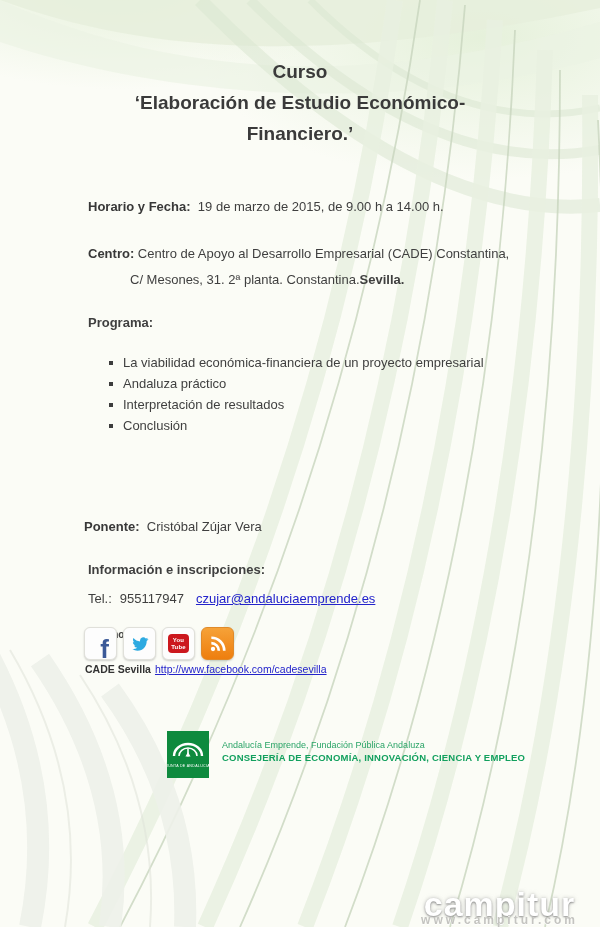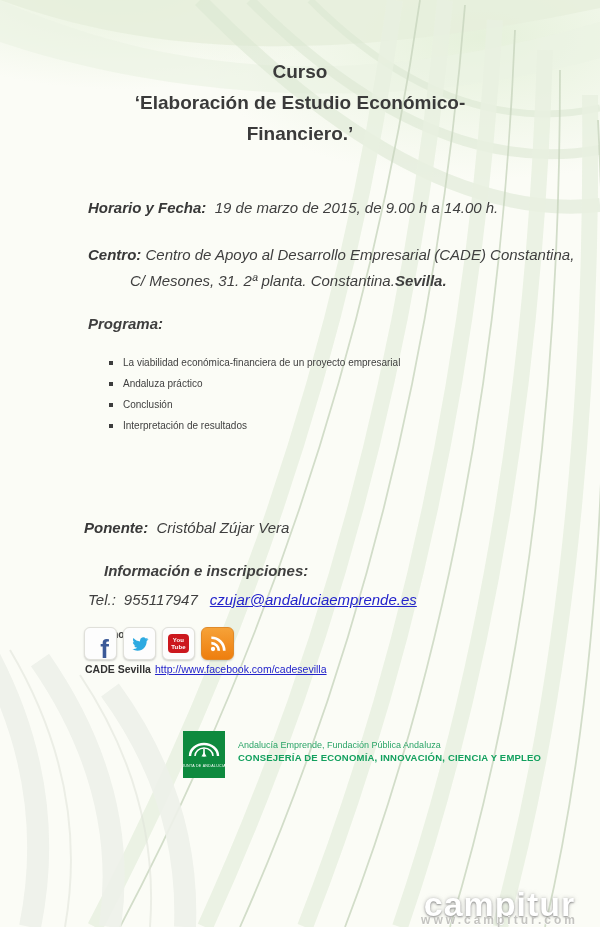--- a/index.html
+++ b/index.html
@@ -18,38 +18,38 @@
       #fbfcf6;
   }
   .bg-swirl{position:absolute;left:0;top:0;z-index:0;}
   .content{position:absolute;left:0;top:0;width:584px;height:927px;z-index:1;}
 
   .abs{position:absolute;}
   .title-block{
     top:56px;left:0;width:600px;text-align:center;
     font-size:19px;line-height:31px;font-weight:bold;color:#3a3a3a;
   }
-  .body-line{font-size:15px;color:#3f3f3f;font-style:italic;}
+  .body-line{font-size:13px;color:#3f3f3f;}
   b.lbl{color:#383838;}
   .schedule{top:199px;left:88px;}
   .location1{top:246px;left:88px;}
   .location2{top:272px;left:130px;}
   .program-label{top:315px;left:88px;font-weight:bold;}
   ul.program-list{
     top:356px;left:106px;margin:0;padding:0;list-style:none;width:440px;
   }
   ul.program-list li{
-    position:relative;padding-left:17px;font-size:10px;line-height:14px;
+    position:relative;padding-left:17px;font-size:13px;line-height:14px;
     margin-bottom:7px;color:#3f3f3f;
   }
   ul.program-list li::before{
     content:"";position:absolute;left:3px;top:5px;width:4px;height:4px;background:#3c3c3c;
   }
   .speaker{top:519px;left:84px;}
-  .info-label{top:562px;left:104px;font-weight:bold;}
+  .info-label{top:562px;left:88px;font-weight:bold;}
   .tel-line{top:591px;left:88px;}
   .tel-line .phone{margin-left:8px;}
   a.email-link{color:#2323cb;text-decoration:underline;margin-left:12px;cursor:pointer;}
   .follow-label{top:613px;left:85px;font-size:10px;font-weight:bold;color:#404040;margin-top:16px;}
   .icon-row{top:627px;left:84px;display:flex;gap:6px;}
   .tile{
     width:31px;height:31px;border-radius:6px;background:#fdfdfd;
     border:1px solid #e0e0da;box-shadow:0 1px 2px rgba(0,0,0,.18);
     display:flex;align-items:center;justify-content:center;overflow:hidden;cursor:pointer;
   }
@@ -59,21 +59,21 @@
     margin-top:10px;margin-left:8px;line-height:20px;
   }
   .yt-badge{
     background:#cc181e;border-radius:4px;width:21px;height:19px;
     display:flex;flex-direction:column;align-items:center;justify-content:center;
   }
   .yt-badge span{color:#fff;font-size:6px;font-weight:bold;line-height:7px;letter-spacing:.2px;}
   .cade-line{top:663px;left:85px;font-size:10.5px;font-weight:bold;color:#333;}
   a.cade-link{color:#2323cb;text-decoration:underline;font-weight:normal;margin-left:4px;cursor:pointer;}
 
-  .footer-brand{top:731px;left:183px;display:flex;align-items:flex-start;gap:13px;}
+  .footer-brand{top:731px;left:167px;display:flex;align-items:flex-start;gap:13px;}
   .junta-logo{width:42px;height:47px;display:block;}
   .org-lines{padding-top:8px;}
   .org-line1{font-size:9px;color:#2aa467;line-height:12px;}
   .org-line2{font-size:9.5px;font-weight:bold;color:#12a05e;line-height:13px;letter-spacing:.2px;}
 
   .watermark{right:6px;bottom:1px;text-align:center;line-height:1;}
   .wm-brand{
     font-size:34px;font-weight:bold;letter-spacing:1px;color:#ffffff;
     text-shadow:0 1px 2px rgba(130,130,130,.85),0 0 4px rgba(160,160,160,.6);
   }
@@ -139,22 +139,22 @@
     </div>
     <div class="abs body-line location2">
       <span>C/ Mesones, 31. 2ª planta. Constantina.</span><b>Sevilla.</b>
     </div>
 
     <div class="abs body-line program-label">Programa:</div>
 
     <ul class="abs program-list">
       <li>La viabilidad económica-financiera de un proyecto empresarial</li>
       <li>Andaluza práctico</li>
+      <li>Interpretación de resultados</li>
       <li>Conclusión</li>
-      <li>Interpretación de resultados</li>
     </ul>
 
     <div class="abs body-line speaker">
       <b class="lbl">Ponente:</b>
       &nbsp;<span>Cristóbal Zújar Vera</span>
     </div>
 
     <div class="abs body-line info-label">Información e inscripciones:</div>
 
     <div class="abs body-line tel-line">

